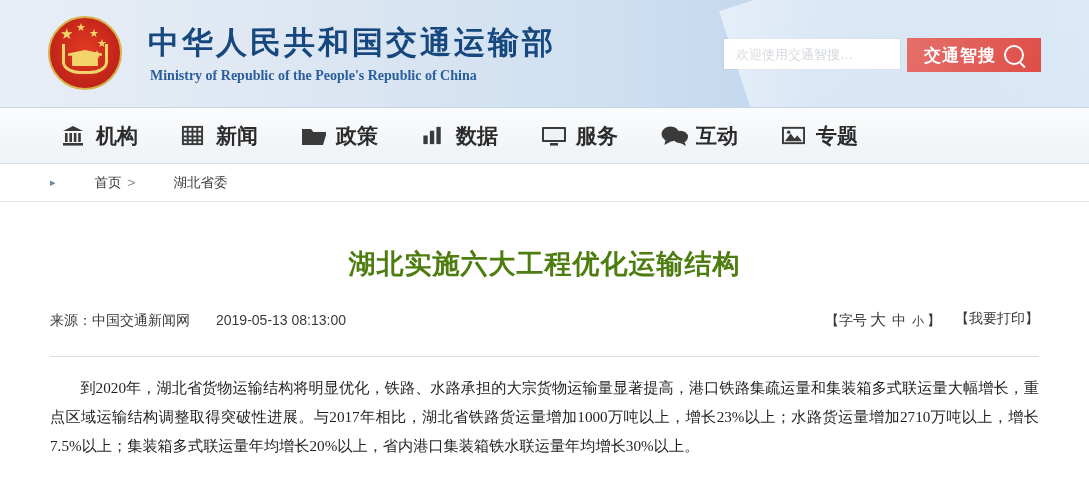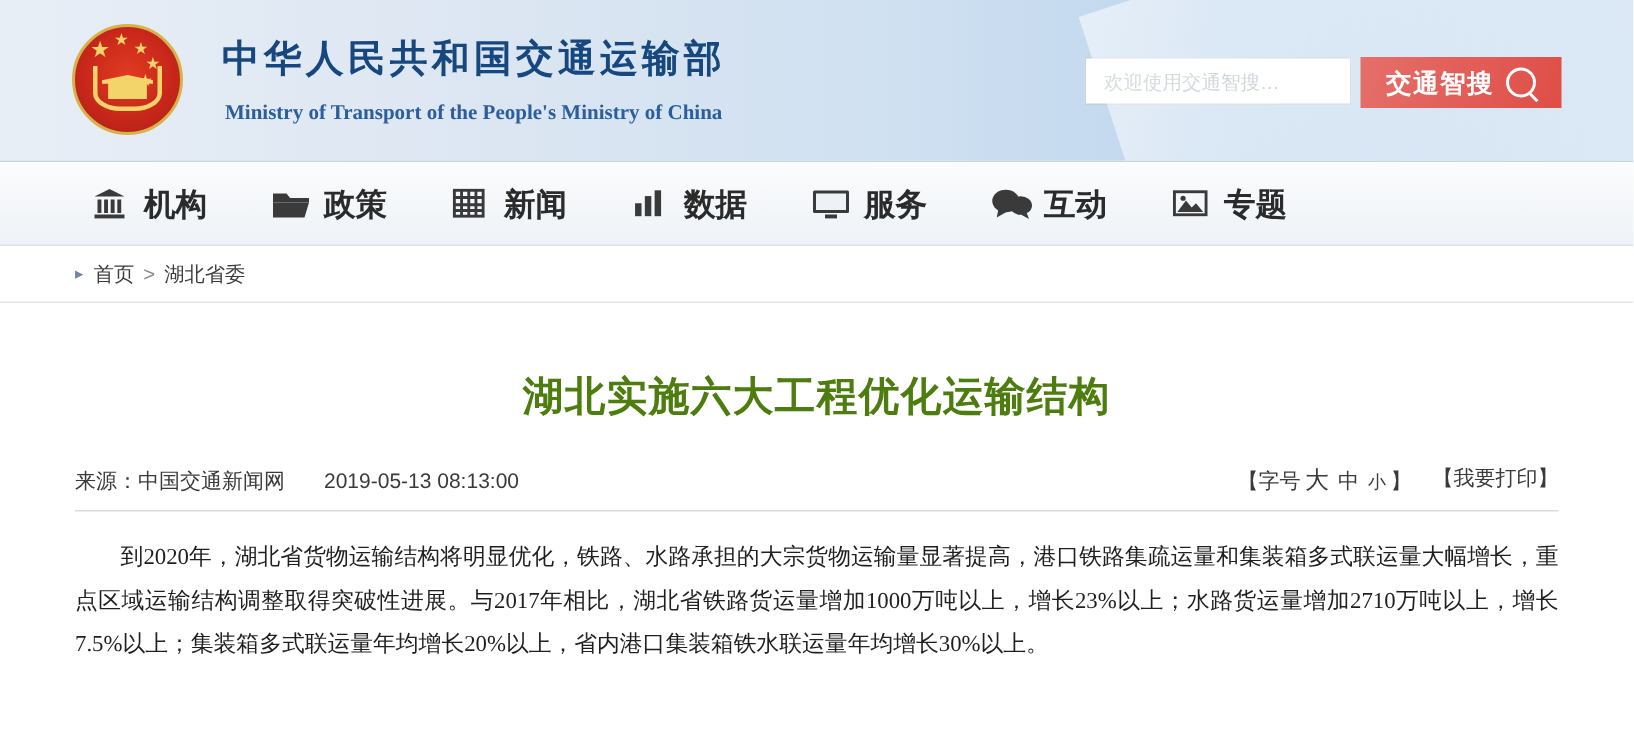--- a/index.html
+++ b/index.html
@@ -59,21 +59,21 @@
     position: absolute;
     left: 6px; top: 20px;
     width: 46px; height: 30px;
     border: 3px solid #f2d46b;
     border-top: none;
     border-radius: 0 0 40% 40%;
   }
   .title-cn {
     position: absolute;
     left: 148px; top: 22px;
-    font-size: 25px;
+    font-size: 31px;
     font-weight: bold;
     color: #16487f;
     letter-spacing: 3px;
     font-family: "Liberation Serif", serif;
   }
   .title-en {
     position: absolute;
     left: 150px; top: 68px;
     font-size: 14px;
     font-weight: bold;
@@ -163,39 +163,39 @@
     font-size: 13.5px;
     color: #3c3c3c;
     border-bottom: 1px solid #e6e6e6;
     background: #fff;
   }
   .breadcrumb .arrow {
     color: #6f86a5;
     margin-right: 7px;
     font-size: 11px;
   }
-  .breadcrumb a { color: #3c3c3c; text-decoration: none; }
+  .breadcrumb a { color: #3c3c3c; text-decoration: none; margin-left: 32px; }
   .breadcrumb .sep { margin: 0 6px; color: #888; }
 
   
   .article {
     padding: 0 50px;
   }
   .art-title {
     text-align: center;
     font-size: 27px;
     font-weight: bold;
     color: #4d7c0f;
     margin-top: 44px;
     font-family: "Liberation Serif", serif;
     letter-spacing: 1px;
   }
   .meta {
     margin-top: 28px;
-    padding-bottom: 9px;
+    padding-bottom: 25px;
     border-bottom: 1px solid #dcdcdc;
     display: flex;
     align-items: center;
     justify-content: space-between;
     font-size: 14px;
     color: #3a3a3a;
   }
   .meta-left { display: flex; gap: 26px; }
   .meta-right { display: flex; gap: 14px; }
   .meta-right .grp { white-space: nowrap; }
@@ -226,21 +226,21 @@
         <span class="star" style="left:4px; top:2px;">★</span>
         <span class="star" style="left:20px; top:-2px; font-size:11px;">★</span>
         <span class="star" style="left:33px; top:4px; font-size:11px;">★</span>
         <span class="star" style="left:41px; top:14px; font-size:11px;">★</span>
         <span class="star" style="left:36px; top:25px; font-size:11px;">★</span>
         <div class="ears"></div>
         <div class="gate"></div>
       </div>
     </div>
     <div class="title-cn">中华人民共和国交通运输部</div>
-    <div class="title-en">Ministry of Transport of the People's Ministry of China</div>
+    <div class="title-en">Ministry of Republic of the People's Republic of China</div>
 
     <div class="search-box">
       <input type="text" placeholder="欢迎使用交通智搜…" style="">
     </div>
     <div class="search-btn">
       <span>交通智搜</span>
       <span class="mag"></span>
     </div>
   </div>
 
@@ -251,45 +251,45 @@
         <svg viewBox="0 0 24 24" width="26" height="24" fill="#3a3a3a">
           <path d="M12 2 L22 7 L2 7 Z"></path>
             <rect x="4" y="9" width="2.6" height="9"></rect>
           <rect x="8.4" y="9" width="2.6" height="9"></rect>
             <rect x="12.8" y="9" width="2.6" height="9"></rect>
           <rect x="17.2" y="9" width="2.6" height="9"></rect>
             <rect x="2" y="19" width="20" height="2.6"></rect>
         </svg>
       </span>
       <span class="label">机构</span>
-    </div>
-
-    <div class="nav-item">
-      <span class="nav-icon">
-        <svg viewBox="0 0 26 24" width="28" height="24" fill="#3a3a3a">
-          <path d="M1 5 h9 l2.4 3 H25 v3 H1 Z"></path>
-          <path d="M1 11 h24 l-3 10 H1 Z"></path>
-        </svg>
-      </span>
-      <span class="label">政策</span>
     </div>
 
     <div class="nav-item">
       <span class="nav-icon">
         <svg viewBox="0 0 24 24" width="25" height="23" fill="none" stroke="#3a3a3a" stroke-width="2">
           <rect x="2" y="3" width="20" height="18"></rect>
           <line x1="2" y1="8" x2="22" y2="8"></line>
           <line x1="7" y1="3" x2="7" y2="21"></line>
           <line x1="12" y1="3" x2="12" y2="21"></line>
           <line x1="17" y1="3" x2="17" y2="21"></line>
           <line x1="2" y1="13" x2="22" y2="13"></line>
           <line x1="2" y1="17" x2="22" y2="17"></line>
         </svg>
       </span>
       <span class="label">新闻</span>
+    </div>
+
+    <div class="nav-item">
+      <span class="nav-icon">
+        <svg viewBox="0 0 26 24" width="28" height="24" fill="#3a3a3a">
+          <path d="M1 5 h9 l2.4 3 H25 v3 H1 Z"></path>
+          <path d="M1 11 h24 l-3 10 H1 Z"></path>
+        </svg>
+      </span>
+      <span class="label">政策</span>
     </div>
 
     <div class="nav-item">
       <span class="nav-icon">
         <svg viewBox="0 0 24 24" width="24" height="23" fill="#3a3a3a">
           <rect x="3" y="12" width="4.5" height="9"></rect>
           <rect x="9.8" y="7" width="4.5" height="14"></rect>
           <rect x="16.6" y="3" width="4.5" height="18"></rect>
         </svg>
       </span>

